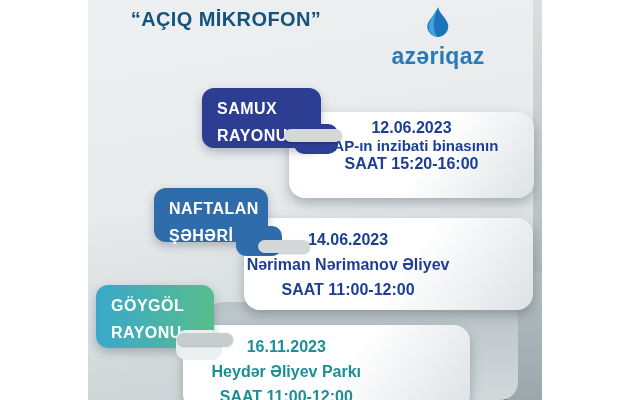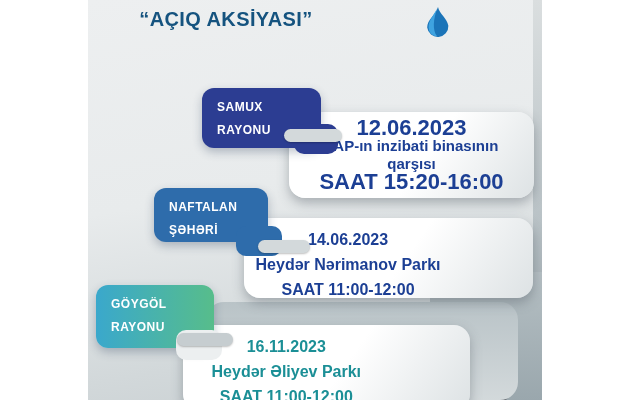--- a/index.html
+++ b/index.html
@@ -36,45 +36,45 @@
   .logo{
     position:absolute;left:290px;top:6px;width:120px;z-index:40;text-align:center;
   }
   .logo .flame{display:block;margin:0 auto;width:30px;height:36px;}
   .logo .logo-text{
     display:block;margin-top:1px;color:#2b7ab8;font-weight:700;font-size:23px;letter-spacing:.3px;
   }
   
   .badge{
     position:absolute;z-index:30;border-radius:12px;color:#ffffff;font-weight:800;
-    font-size:12px;letter-spacing:.5px;padding:12px 0 5px 15px;box-sizing:border-box;
+    font-size:16px;letter-spacing:.5px;padding:12px 0 5px 15px;box-sizing:border-box;
     box-shadow:0 4px 10px rgba(40,60,90,.30);
   }
   .badge div{margin-bottom:9px;}
   .badge-1{left:114px;top:88px;width:119px;height:60px;background:#2c3d92;}
   .badge-2{left:66px;top:188px;width:114px;height:54px;background:#2e6cab;}
   .badge-3{left:8px;top:285px;width:118px;height:63px;background:linear-gradient(90deg,#3aa8cc 0%,#57bd8b 100%);}
   
   .card{
     position:absolute;z-index:20;border-radius:16px;
     background:linear-gradient(125deg,#ffffff 0%,#ffffff 55%,#dde2e4 100%);
     box-shadow:0 5px 12px rgba(90,100,108,.45);
   }
   .card-1{left:201px;top:112px;width:245px;height:86px;}
-  .card-2{left:156px;top:218px;width:289px;height:80px;}
+  .card-2{left:156px;top:218px;width:289px;height:92px;}
   .card-3{left:95px;top:325px;width:287px;height:85px;}
   .backing-3{
     position:absolute;left:118px;top:302px;width:312px;height:98px;z-index:10;
     border-radius:18px;background:linear-gradient(180deg,#b9c3c7 0%,#d3d9db 100%);
   }
   .card-text{position:absolute;text-align:center;font-weight:800;}
   .card-1 .card-text{left:0;right:0;top:7px;color:#1c3f94;font-size:15px;line-height:18px;}
   .card-2 .card-text{left:0;width:72%;top:9px;color:#1c3f94;font-size:16px;line-height:25px;}
   .card-3 .card-text{left:0;width:72%;top:9px;color:#1b8f96;font-size:16px;line-height:25px;}
-  .card-1 .date,.card-1 .time{font-size:22px;}
+  .card-1 .date,.card-1 .time{font-size:16px;}
   
   .hook{position:absolute;z-index:32;border-radius:10px;}
   .hook-1{left:206px;top:124px;width:44px;height:30px;background:#2c3d92;}
   .hook-2{left:148px;top:226px;width:46px;height:30px;background:#2e6cab;}
   .hook-3{left:88px;top:330px;width:46px;height:30px;background:#eceff0;}
   .pill{
     position:absolute;z-index:33;height:13px;border-radius:7px;background:#d3d9db;
     box-shadow:0 1px 2px rgba(0,0,0,.25);
   }
   .pill-1{left:196px;top:129px;width:58px;}
@@ -84,49 +84,49 @@
 </head>
 <body>
 
 <div class="poster">
 
   <div class="bg-strip-right"></div>
   <div class="bg-blob"></div>
   <div class="mic"></div>
 
   <div class="title">
-    <div>“AÇIQ AKSİYASI”</div>
+    <div>“AÇIQ MİKROFON”</div>
   </div>
 
   <div class="logo">
     <svg class="flame" viewBox="0 0 32 40">
       <path d="M16 1 C 17.5 9 26 13 27.5 22 A 11.8 11.8 0 0 1 4 24 C 4 14.5 13 11 16 1 Z" fill="#1b74b8"></path>
       <path d="M15 3 C 10 12 5.5 16 5.5 24 A 9.5 9.5 0 0 0 15 33.5 C 9.5 27 11 14 15 3 Z" fill="#3fa3e0"></path>
     </svg>
+    <span class="logo-text">azəriqaz</span>
   </div>
 
   <div class="card card-1">
     <div class="card-text">
       <div class="date">12.06.2023</div>
       <div class="loc">YAP-ın inzibati binasının</div>
-      <div class="loc">qarşısı</div>
       <div class="time">SAAT 15:20-16:00</div>
     </div>
   </div>
   <div class="badge badge-1">
     <div>SAMUX</div>
     <div>RAYONU</div>
   </div>
   <div class="hook hook-1"></div>
   <div class="pill pill-1"></div>
 
   <div class="card card-2">
     <div class="card-text">
       <div class="date">14.06.2023</div>
-      <div class="loc">Heydər Nərimanov Parkı</div>
+      <div class="loc">Nəriman Nərimanov Əliyev</div>
       <div class="time">SAAT 11:00-12:00</div>
     </div>
   </div>
   <div class="badge badge-2">
     <div>NAFTALAN</div>
     <div>ŞƏHƏRİ</div>
   </div>
   <div class="hook hook-2"></div>
   <div class="pill pill-2"></div>
 

